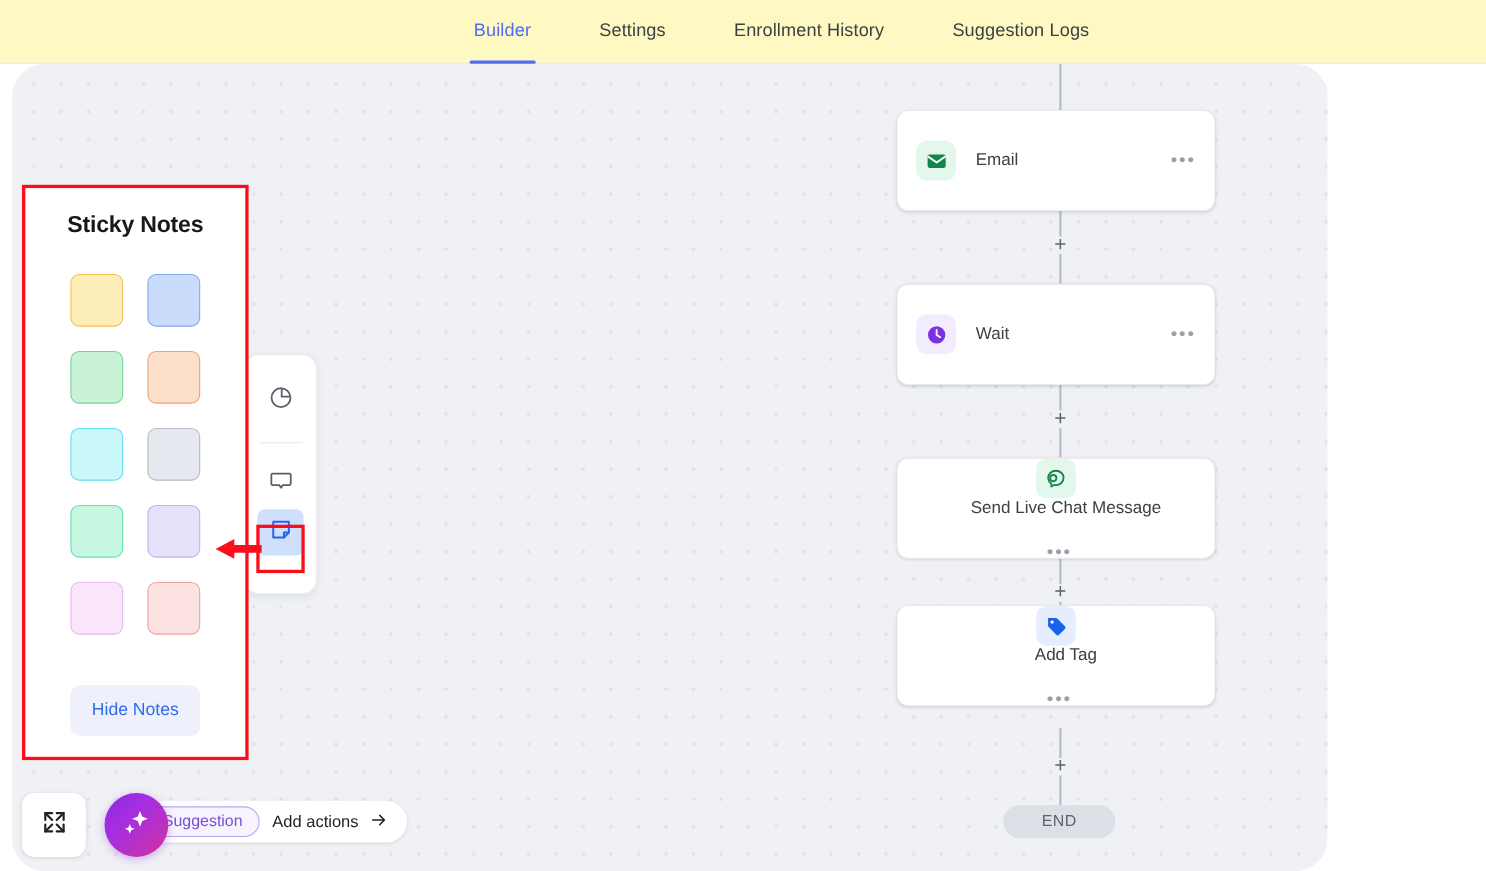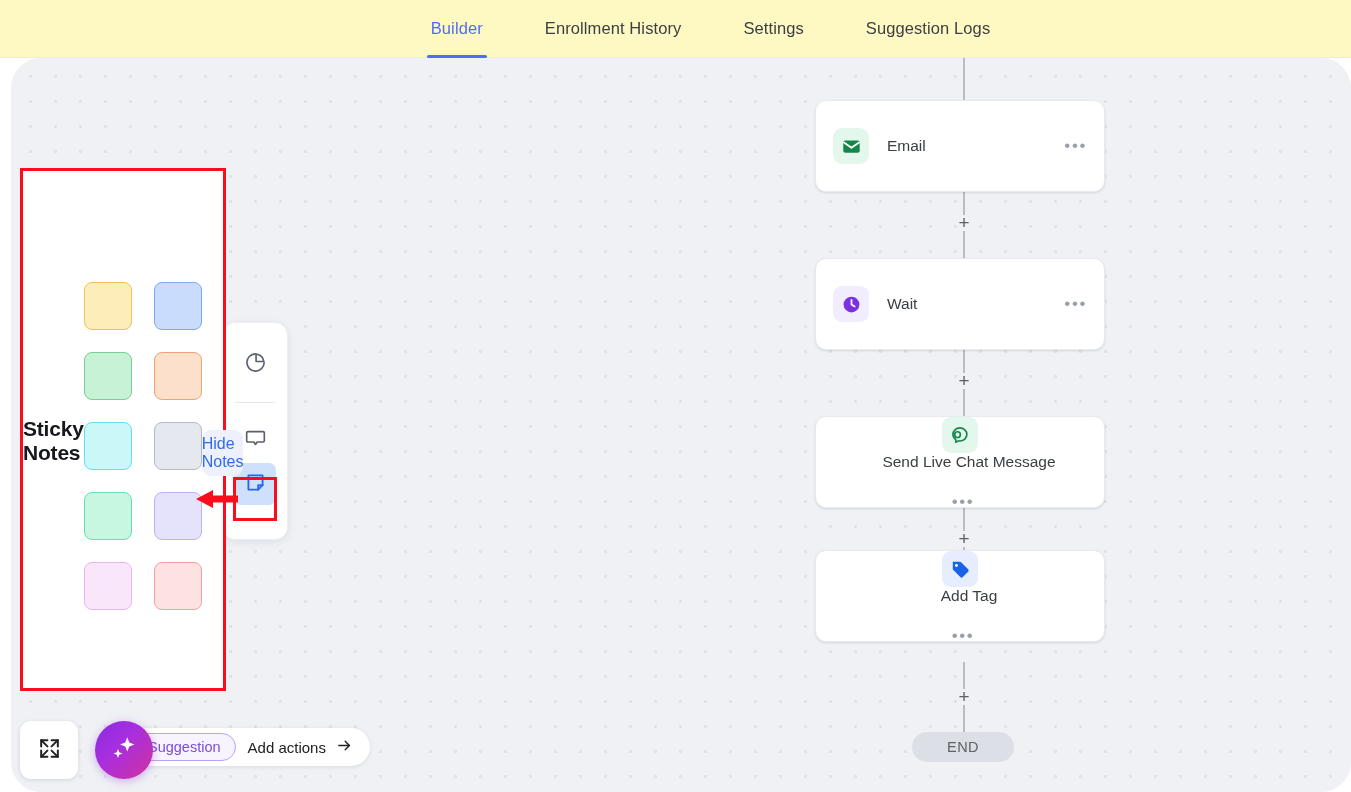--- a/index.html
+++ b/index.html
@@ -29,21 +29,21 @@
   }
   .tab.active { color: #4f6cf7; }
   .tab.active::after {
     content: ""; position: absolute; left: 27px; right: 27px; bottom: 0;
     height: 2.6px; background: #4f6cf7; border-radius: 2px;
   }
 
   
   .canvas {
     position: absolute; left: 11px; top: 58px;
-    width: 1340px; height: 734px;
+    width: 1196px; height: 734px;
     background-color: #eff1f5;
     background-image: radial-gradient(circle, #e0e3e9 1.5px, transparent 1.6px);
     background-size: 25px 25px;
     background-position: 7px 6px;
     overflow: hidden;
     border-radius: 30px;
   }
   .left-strip {
     position: absolute; left: 0; top: 58px; width: 11px; height: 734px;
     background: #ffffff;
@@ -143,21 +143,21 @@
     cursor: pointer; z-index: 6;
   }
 
   
   .sticky-panel {
     position: absolute; left: 20px; top: 168px;
     width: 206px; height: 523px;
     background: #ffffff;
     border: 3px solid #fc0d1b;
     z-index: 12;
-    display: flex; flex-direction: row; align-items: center;
+    display: flex; flex-direction: column; align-items: center;
   }
   .sticky-title {
     margin-top: 22px; font-size: 21px; font-weight: bold; color: #16181d;
     letter-spacing: -.2px;
   }
   .swatch-grid {
     margin-top: 32px;
     display: grid; grid-template-columns: 48px 48px; grid-auto-rows: 48px;
     gap: 22px 22px;
   }
@@ -183,24 +183,24 @@
 <body>
 
 <div id="root">
 
   <div class="header">
     <div class="tabs">
       <div class="tab active">
         <span>Builder</span>
       </div>
       <div class="tab">
+        <span>Settings</span>
+      </div>
+      <div class="tab">
         <span>Enrollment History</span>
-      </div>
-      <div class="tab">
-        <span>Settings</span>
       </div>
       <div class="tab">
         <span>Suggestion Logs</span>
       </div>
     </div>
   </div>
 
   <div class="left-strip"></div>
 
   <div class="canvas">

